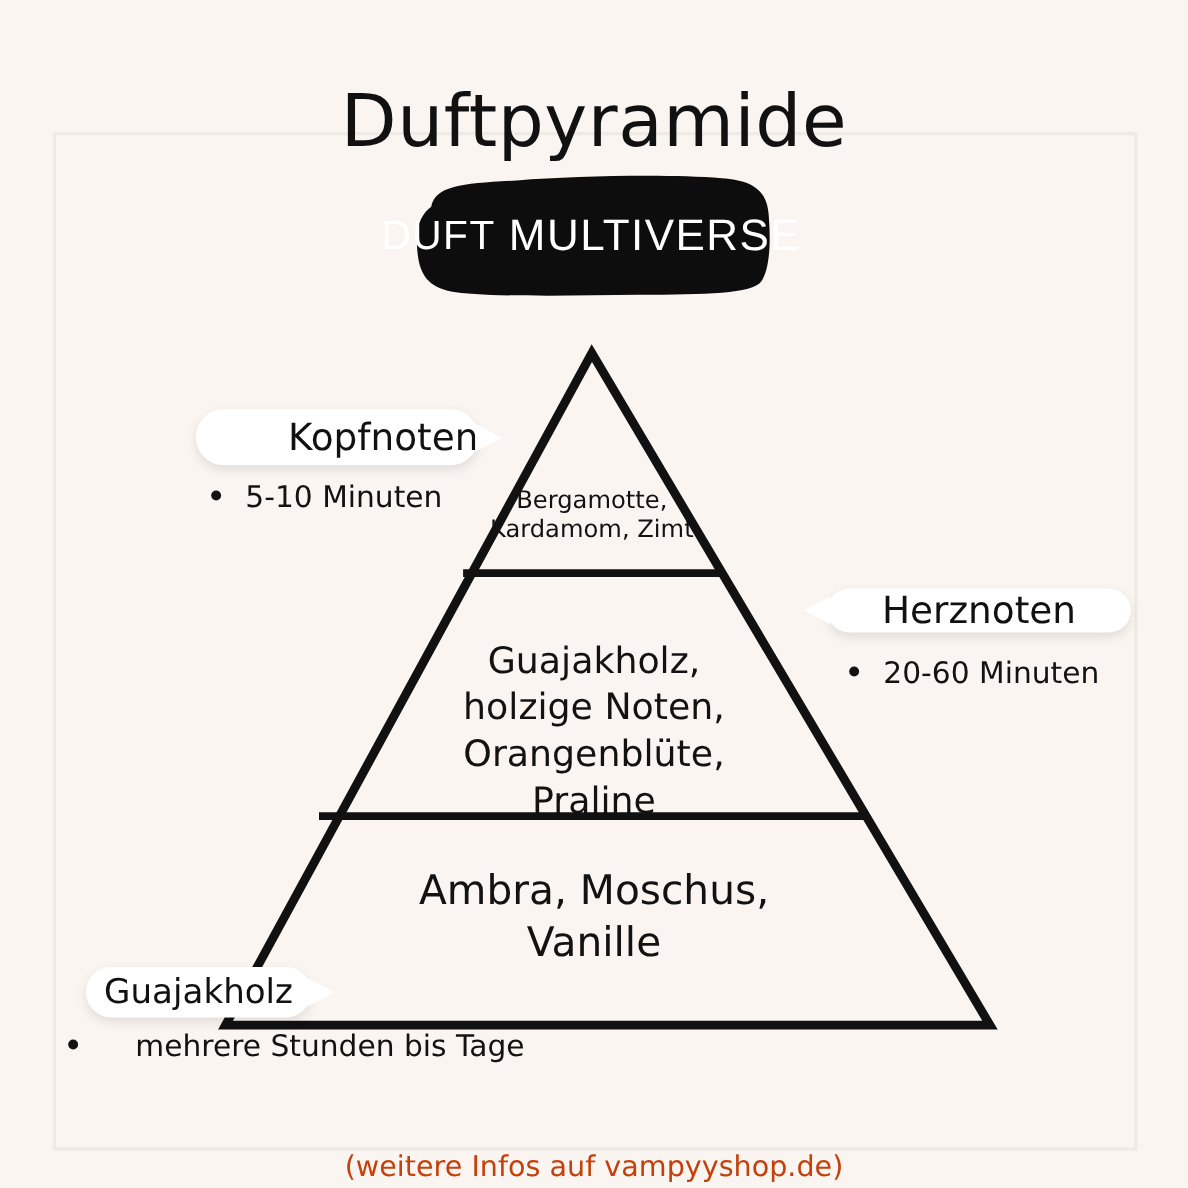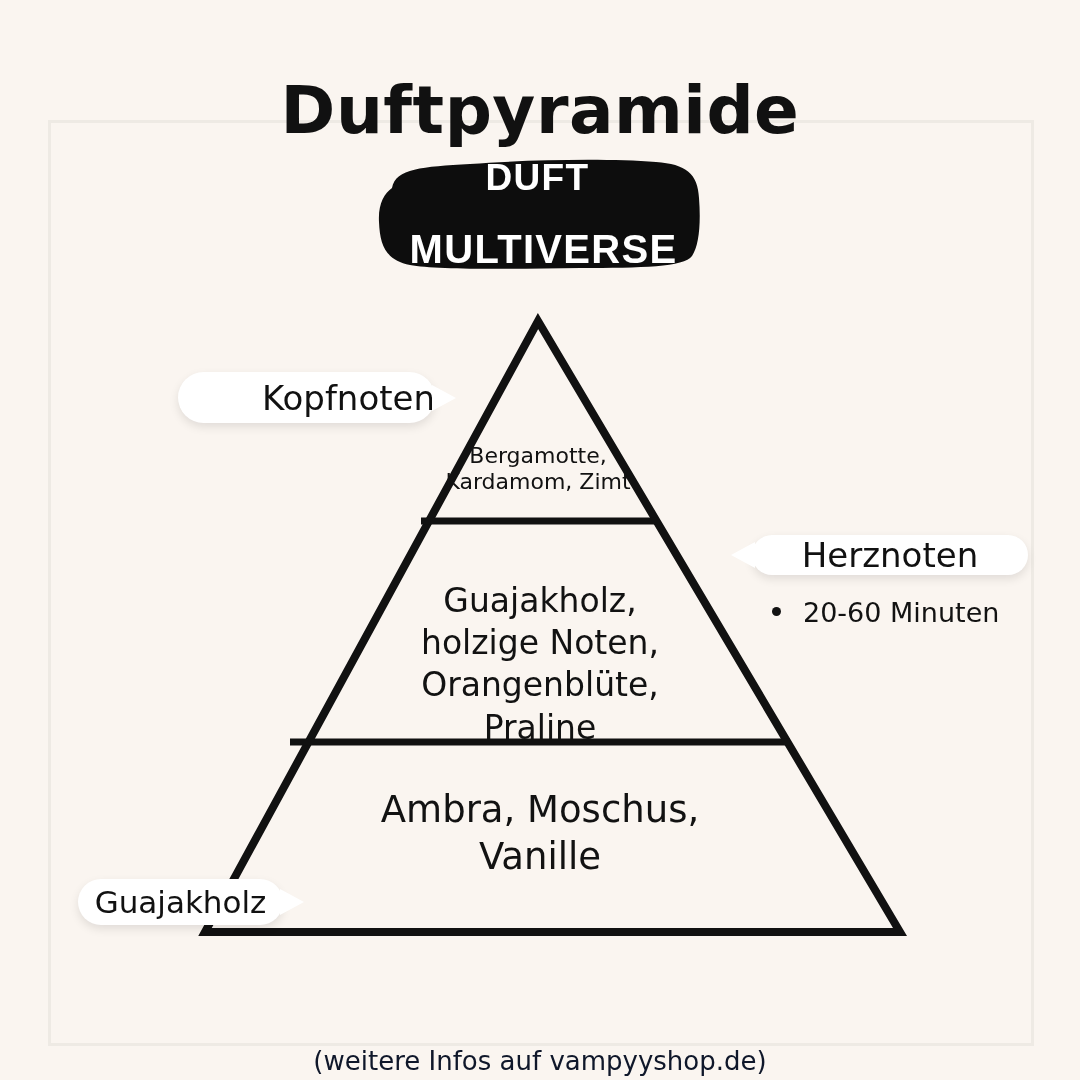--- a/index.html
+++ b/index.html
@@ -34,50 +34,49 @@
   }
 
   
   .title {
     position: absolute;
     left: 0;
     top: 78px;
     width: 1080px;
     text-align: center;
     font-size: 66px;
-    font-weight: 700;
+    font-weight: 400;
     letter-spacing: 0.5px;
     line-height: 1;
     color: #111;
     font-family: "DejaVu Sans", sans-serif;
   }
 
   .badge {
     position: absolute;
     left: 374px;
     top: 158px;
     width: 327px;
     height: 112px;
   }
   .badge svg { display: block; width: 100%; height: 100%; }
   .badge-text {
     position: absolute;
     left: 0; top: 0;
     width: 327px;
     height: 112px;
     display: flex;
-    flex-direction: column;
+    flex-direction: row;
     align-items: center;
-    justify-content: space-between;
+    justify-content: center;
     color: #ffffff;
     font-family: "Liberation Sans", sans-serif;
     font-size: 37px;
     line-height: 1.06;
     letter-spacing: 1.3px;
-    font-weight: bold;
   }
   .badge-line2 { font-size: 40px; margin-left: 12px; }
 
   
   .pyramid {
     position: absolute;
     left: 0;
     top: 0;
     width: 1080px;
     height: 1080px;
@@ -190,21 +189,21 @@
   .bullet-basis .bullet-dot { margin-right: 52px; }
 
   
   .footer {
     position: absolute;
     left: 0;
     top: 1046px;
     width: 1080px;
     text-align: center;
     font-size: 26px;
-    color: #0f172a;
+    color: #c2410c;
     font-family: "DejaVu Sans", sans-serif;
   }
 </style>
 </head>
 <body>
 
 <div id="stage">
 
   <div class="frame"></div>
 
@@ -240,30 +239,38 @@
 Praline</div>
   <div class="notes notes-top">Bergamotte,
 Kardamom, Zimt</div>
   <div class="notes notes-base">Ambra, Moschus,
 Vanille</div>
 
   <div class="bubble bubble-kopf">
     <span>Kopfnoten</span>
     <span class="tail tail-right"></span>
   </div>
+  <div class="bullet-row bullet-kopf">
+    <span class="bullet-dot"></span>
+    <span>5-10 Minuten</span>
+  </div>
 
   <div class="bubble bubble-herz">
     <span class="tail tail-left"></span>
     <span>Herznoten</span>
   </div>
   <div class="bullet-row bullet-herz">
     <span class="bullet-dot"></span>
     <span>20-60 Minuten</span>
   </div>
 
   <div class="bubble bubble-basis">
     <span>Guajakholz</span>
     <span class="tail tail-right"></span>
   </div>
+  <div class="bullet-row bullet-basis">
+    <span class="bullet-dot"></span>
+    <span>mehrere Stunden bis Tage</span>
+  </div>
 
   <div class="footer">(weitere Infos auf vampyyshop.de)</div>
 
 </div>
 
 </body></html>

